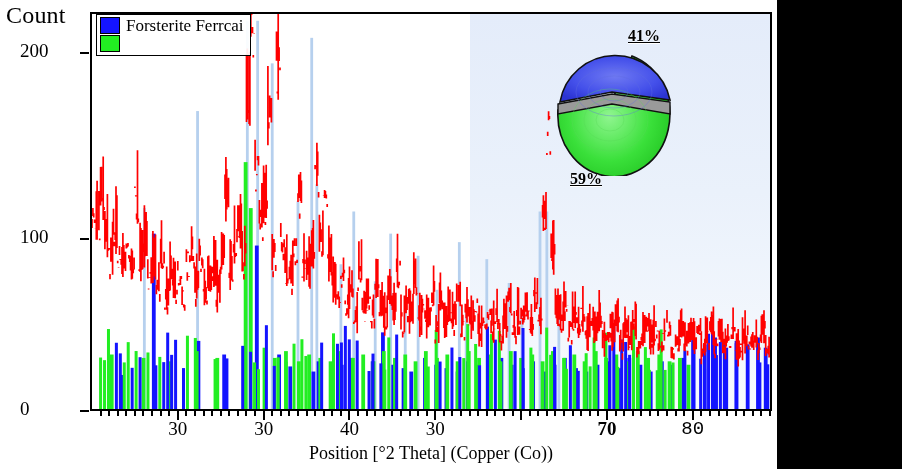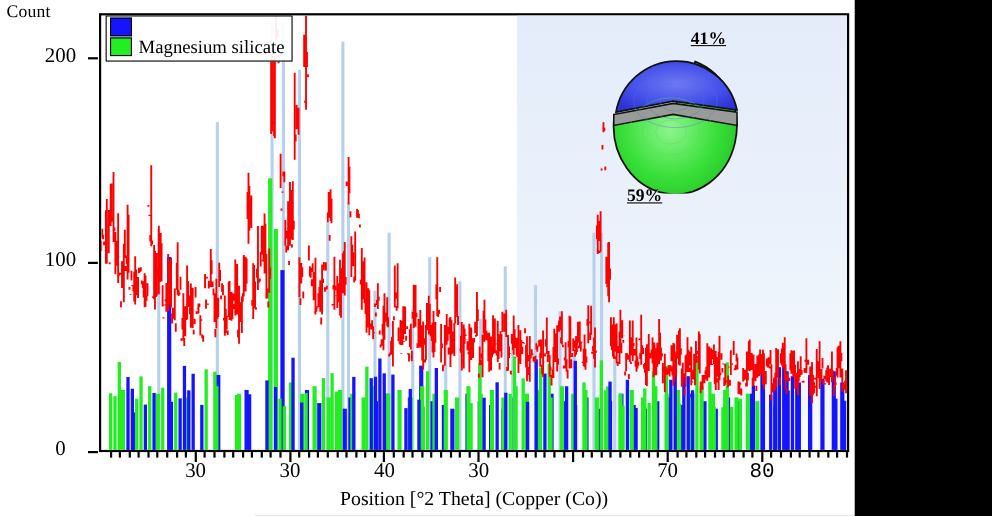--- a/index.html
+++ b/index.html
@@ -3,32 +3,32 @@
 <meta charset="utf-8">
 <style>
   html,body{margin:0;padding:0;background:#000;}
   body{width:902px;height:469px;overflow:hidden;font-family:"Liberation Serif",serif;}
   #root{position:relative;width:902px;height:469px;background:#000;}
 
   
   .page{position:absolute;left:0;top:0;width:777px;height:469px;background:#fff;}
 
   
-  .ylabel{position:absolute;left:6px;top:2px;font-size:16px;color:#000;letter-spacing:.2px;}
+  .ylabel{position:absolute;left:6px;top:2px;font-size:24px;color:#000;letter-spacing:.2px;}
   .xlabel{position:absolute;left:90px;top:443px;width:682px;text-align:center;font-size:18px;color:#000;}
 
   
   .plot{position:absolute;left:90px;top:12px;width:682px;height:399px;
         border:2px solid #000;box-sizing:border-box;background:#fff;overflow:hidden;}
   .grad{position:absolute;left:378px;top:0;right:0;top:0;bottom:0;
         background:linear-gradient(to bottom,#e4ecfa 0%,#eaf1fb 45%,#f7fafe 100%);}
 
   
   .ytick{position:absolute;left:80px;width:9px;height:2px;background:#000;}
-  .ytlab{position:absolute;right:0;font-size:19px;color:#000;text-align:center;width:70px;}
+  .ytlab{position:absolute;right:0;font-size:19px;color:#000;text-align:left;width:70px;}
   .yt-wrap{position:absolute;left:0;top:0;width:90px;height:469px;}
 
   
   .xtick{position:absolute;top:411px;width:2px;height:9px;background:#000;}
   .xtick.minor{height:5px;width:2px;}
   .xtlab{position:absolute;top:418px;font-size:19px;color:#000;text-align:center;width:40px;}
 
   
   .legend{position:absolute;left:96px;top:14px;background:rgba(255,255,255,0.92);
           border:1.5px solid #000;padding:1px 6px 3px 3px;z-index:40;}
@@ -368,33 +368,33 @@
       <div class="xtick minor" style="left: 734.671px;"></div>
       <div class="xtick minor" style="left: 743.253px;"></div>
       <div class="xtick minor" style="left: 751.835px;"></div>
       <div class="xtick minor" style="left: 760.418px;"></div>
       <div class="xtick minor" style="left: 769px;"></div>
       <div class="xtlab" style="left: 157.823px;">30</div>
       <div class="xtlab" style="left: 243.646px;">30</div>
       <div class="xtlab" style="left: 329.468px;">40</div>
       <div class="xtlab" style="left: 415.291px;">30</div>
       <div class="xtlab" style="left: 501.114px; margin-top: 48px;">60</div>
-      <div class="xtlab" style="left: 586.937px;">70</div>
+      <div class="xtlab" style="left: 586.937px; font-weight: bold;">70</div>
       <div class="xtlab" style="left: 672.759px; font-family: Liberation Mono, monospace;">80</div>
     </div>
 
   <div class="xlabel">Position [°2 Theta] (Copper (Co))</div>
 
   <div class="legend">
     <div class="row">
       <span class="sw" id="sw0" style="background: rgb(20, 20, 255);"></span>
+      <span class="nm">Forsterite Ferrcai</span>
     </div>
     <div class="row">
       <span class="sw" id="sw1" style="background: rgb(34, 238, 34);"></span>
-      <span class="nm">Magnesium silicate</span>
     </div>
   </div>
 
   <div class="pie">
     <svg width="136" height="142" viewBox="0 0 136 142">
       <defs>
         <radialGradient id="gBlue" cx="50%" cy="45%" r="62%">
           <stop offset="0%" stop-color="#6f79f2"></stop>
           <stop offset="62%" stop-color="#4450ea"></stop>
           <stop offset="100%" stop-color="#2b33d2"></stop>

